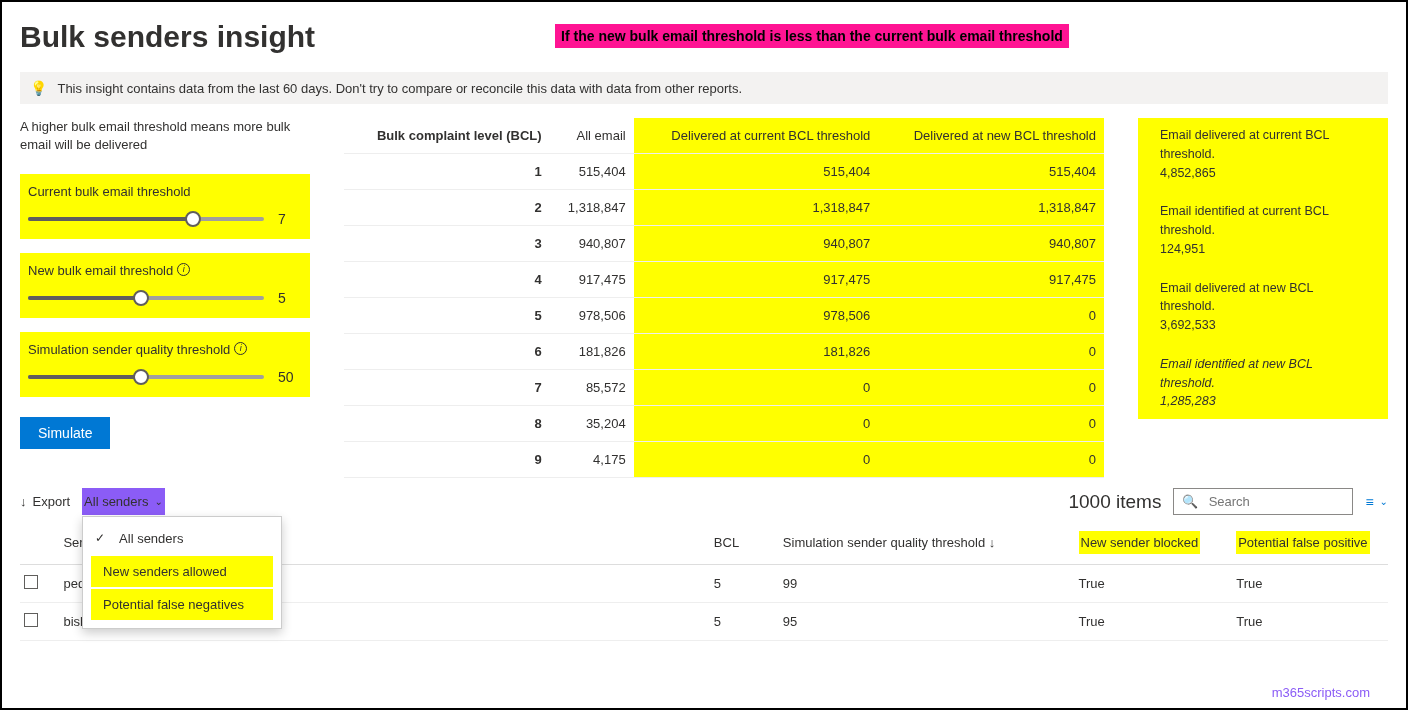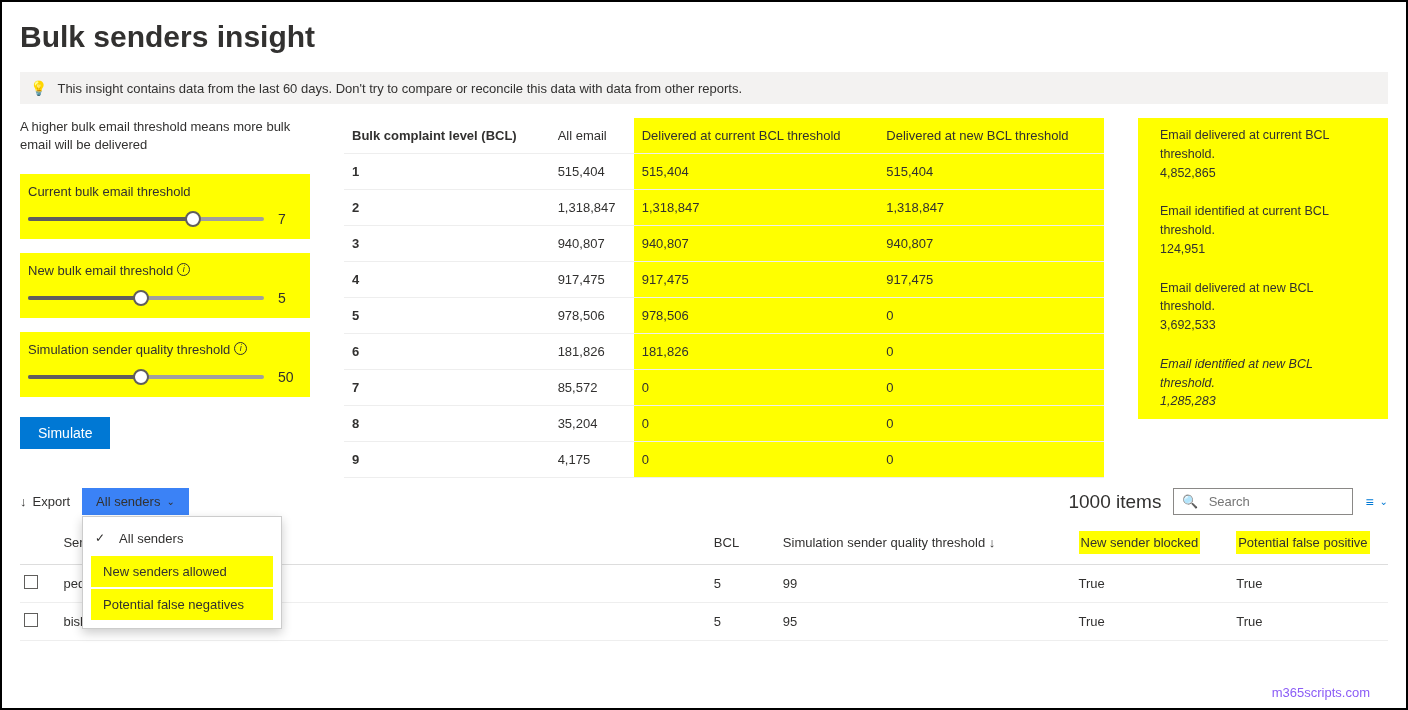--- a/index.html
+++ b/index.html
@@ -54,32 +54,32 @@
     position:absolute; top:50%; width:16px; height:16px; background:#fff;
     border:2px solid #605e5c; border-radius:50%; transform:translate(-50%,-50%);
   }
   .slider-val { width:24px; font-size:14px; }
   .btn-primary {
     background:#0078d4; color:#fff; border:none; padding:8px 18px;
     font-size:14px; cursor:pointer; margin-top:6px;
   }
   .mid-col { flex:1; min-width:0; }
   table.bcl { width:100%; border-collapse:collapse; font-size:13px; }
-  table.bcl th, table.bcl td { text-align:left; padding:10px 8px; border-bottom:1px solid #eee; }
+  table.bcl th, table.bcl td { text-align:right; padding:10px 8px; border-bottom:1px solid #eee; }
   table.bcl th { font-weight:400; color:#323130; vertical-align:top; }
   table.bcl th:nth-child(3), table.bcl th:nth-child(4),
   table.bcl td:nth-child(3), table.bcl td:nth-child(4) { background:#ffff00; }
   table.bcl th:first-child, table.bcl td:first-child { font-weight:600; }
   .right-col { width:250px; flex:none; background:#ffff00; padding:8px 22px; font-size:12.5px; line-height:1.5; }
   .right-col .stat { margin-bottom:20px; }
   .right-col .stat:last-child { margin-bottom:0;font-style:italic; }
   .bottom-toolbar { display:flex; align-items:center; margin-top:10px; gap:12px; }
   .export-ctrl { display:flex; align-items:center; gap:6px; cursor:pointer; }
   .dropdown-btn {
-    background:#3b82f6; padding:6px 14px; display:flex; align-items:center; gap:6px;
+    background:#8b5cf6; padding:6px 2px; display:flex; align-items:center; gap:6px;
     cursor:pointer; position:relative;
   }
   .chev { font-size:10px; }
   .toolbar-spacer { flex:1; }
   .item-count { font-size:19px; }
   .search-box {
     display:flex; align-items:center; border:1px solid #8a8886; padding:4px 8px;
     width:180px; gap:8px;
   }
   .search-box input { border:none; outline:none; font-size:13px; width:100%; }
@@ -106,20 +106,21 @@
   .dd-item.hl { background:#ffff00; margin:2px 8px; padding-left:12px; }
   .watermark {
     position:absolute; right:38px; bottom:10px; color:#8b5cf6; font-size:13px;
   }
 </style>
 </head>
 <body>
 
 <div class="header-row">
   <h1 class="page-title">Bulk senders insight</h1>
+  <div class="banner-note">If the new bulk email threshold is less than the current bulk email threshold</div>
 </div>
 
 <div class="info-bar">
   <span class="bulb">💡</span>
   <span>This insight contains data from the last 60 days. Don't try to compare or reconcile this data with data from other reports.</span>
 </div>
 
 <div class="main-row">
   <div class="left-col">
     <div class="left-desc">A higher bulk email threshold means more bulk email will be delivered</div>

